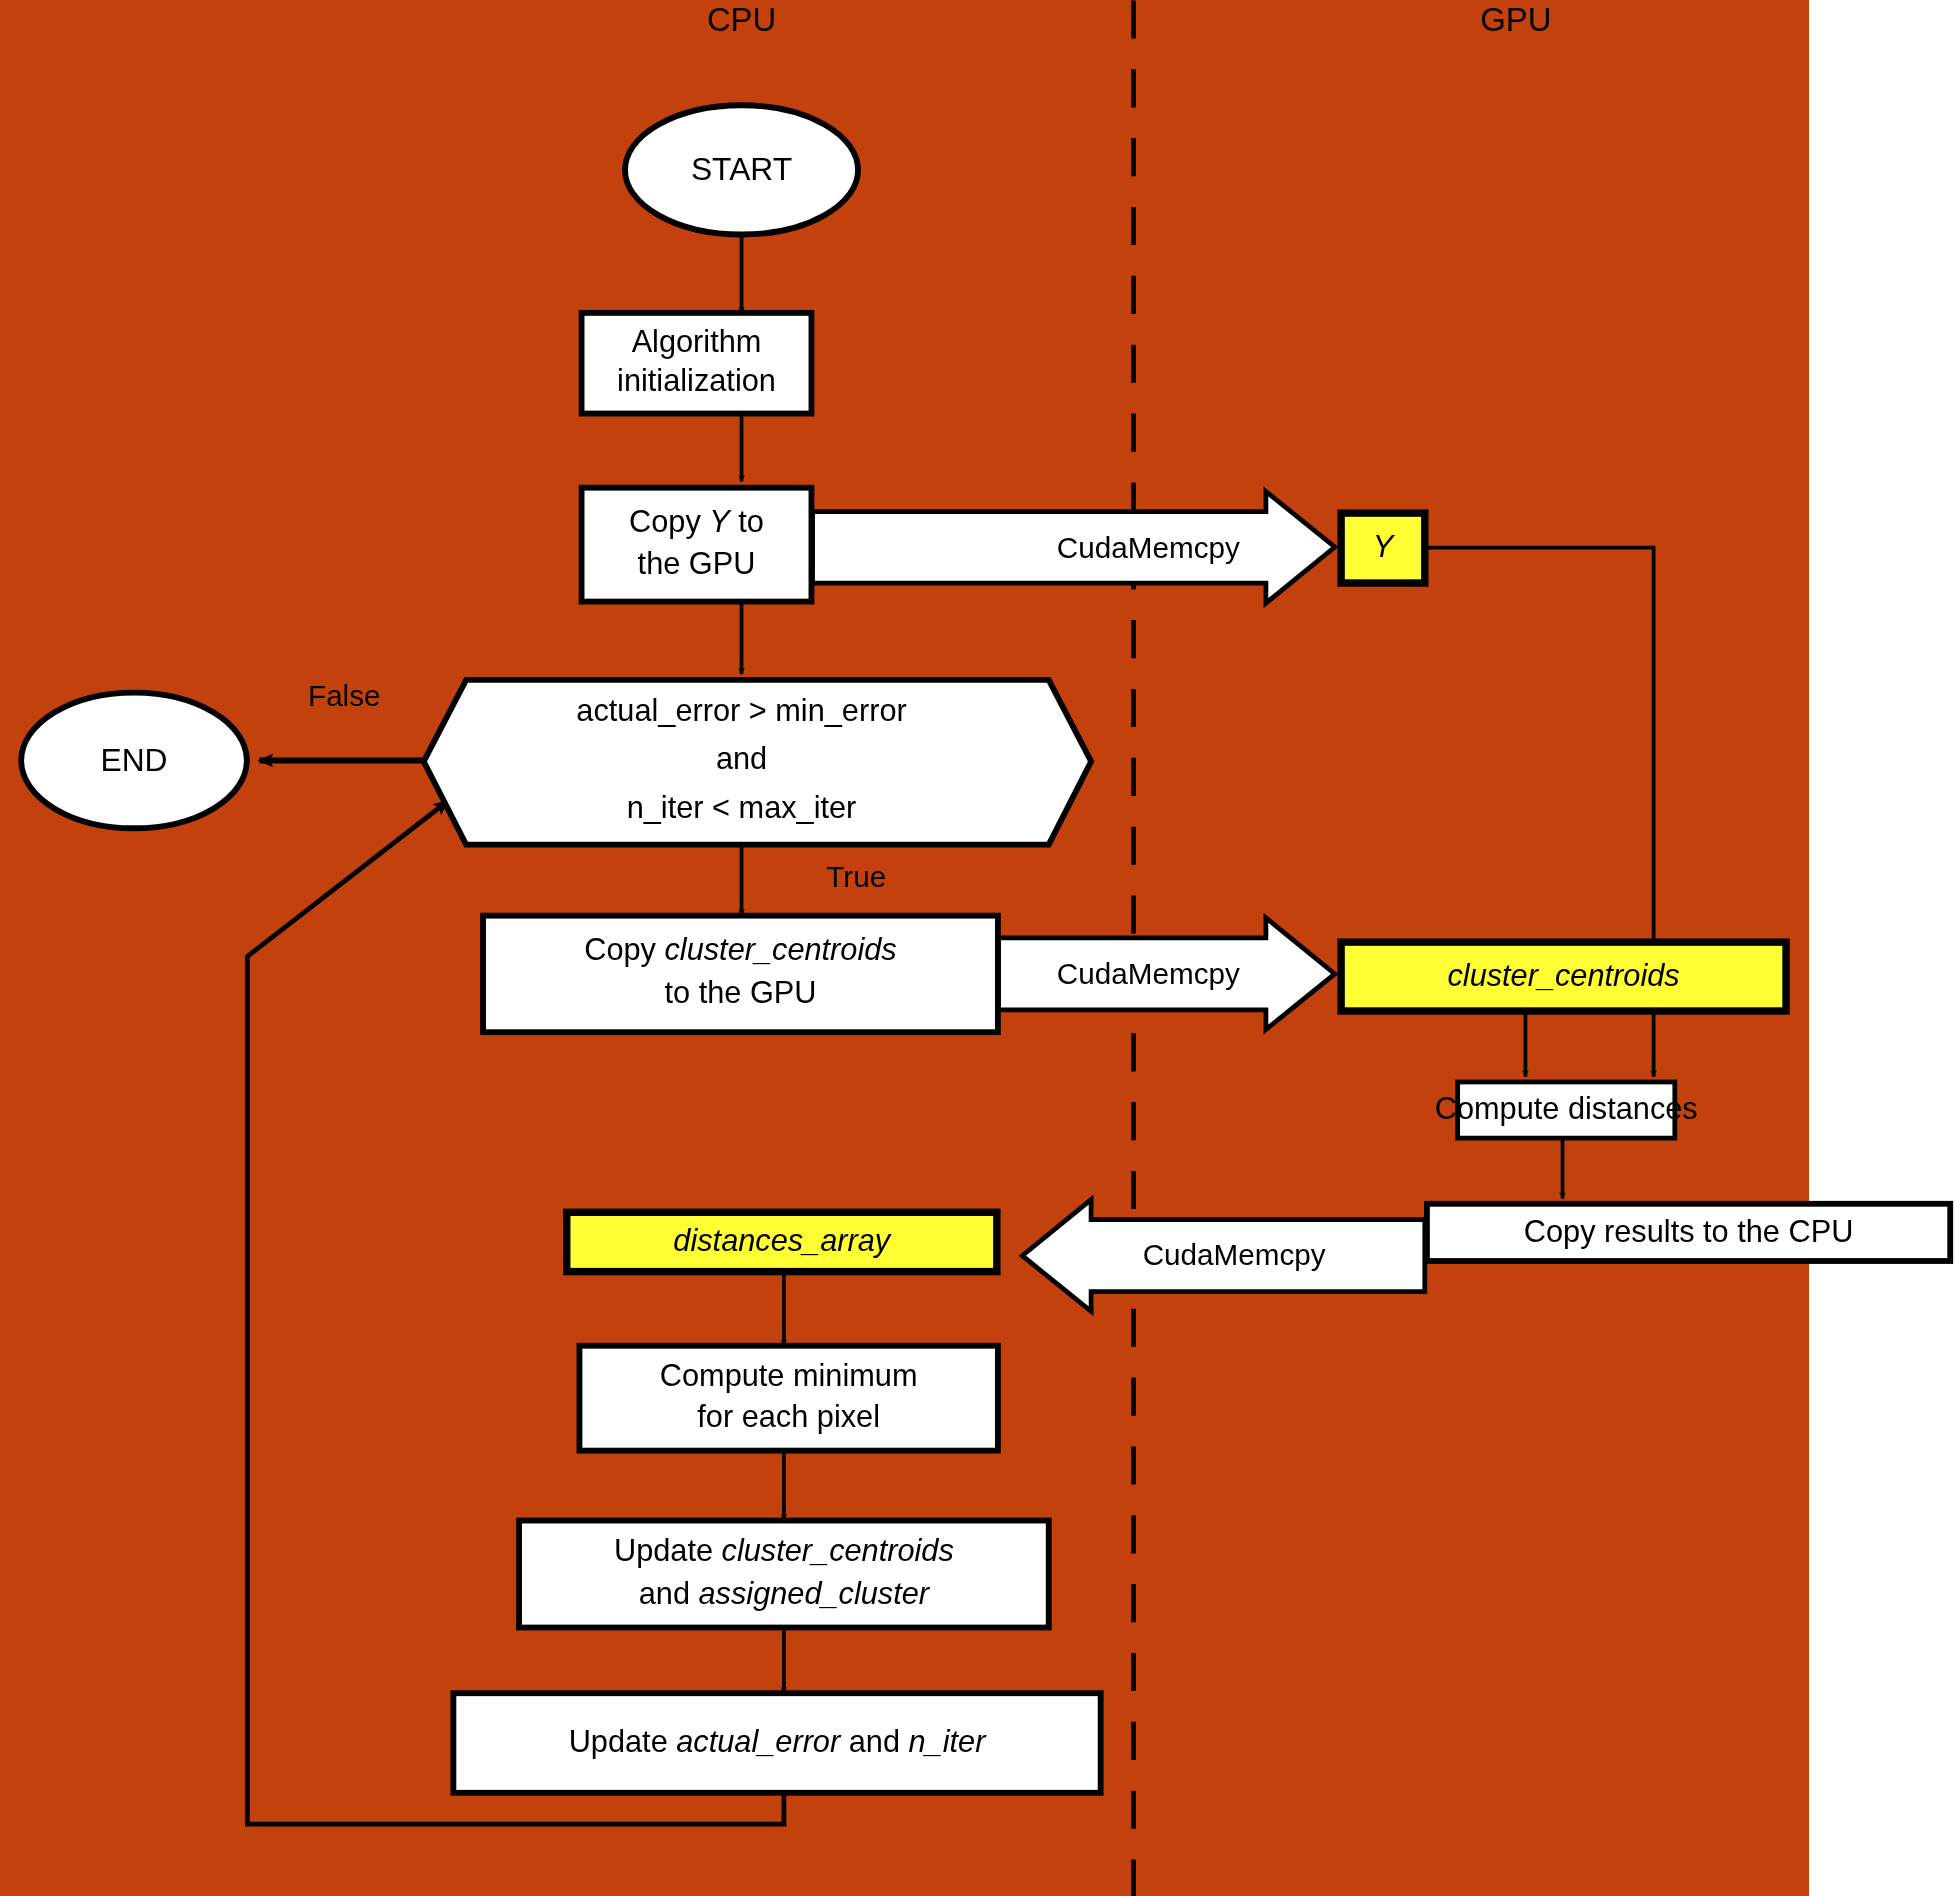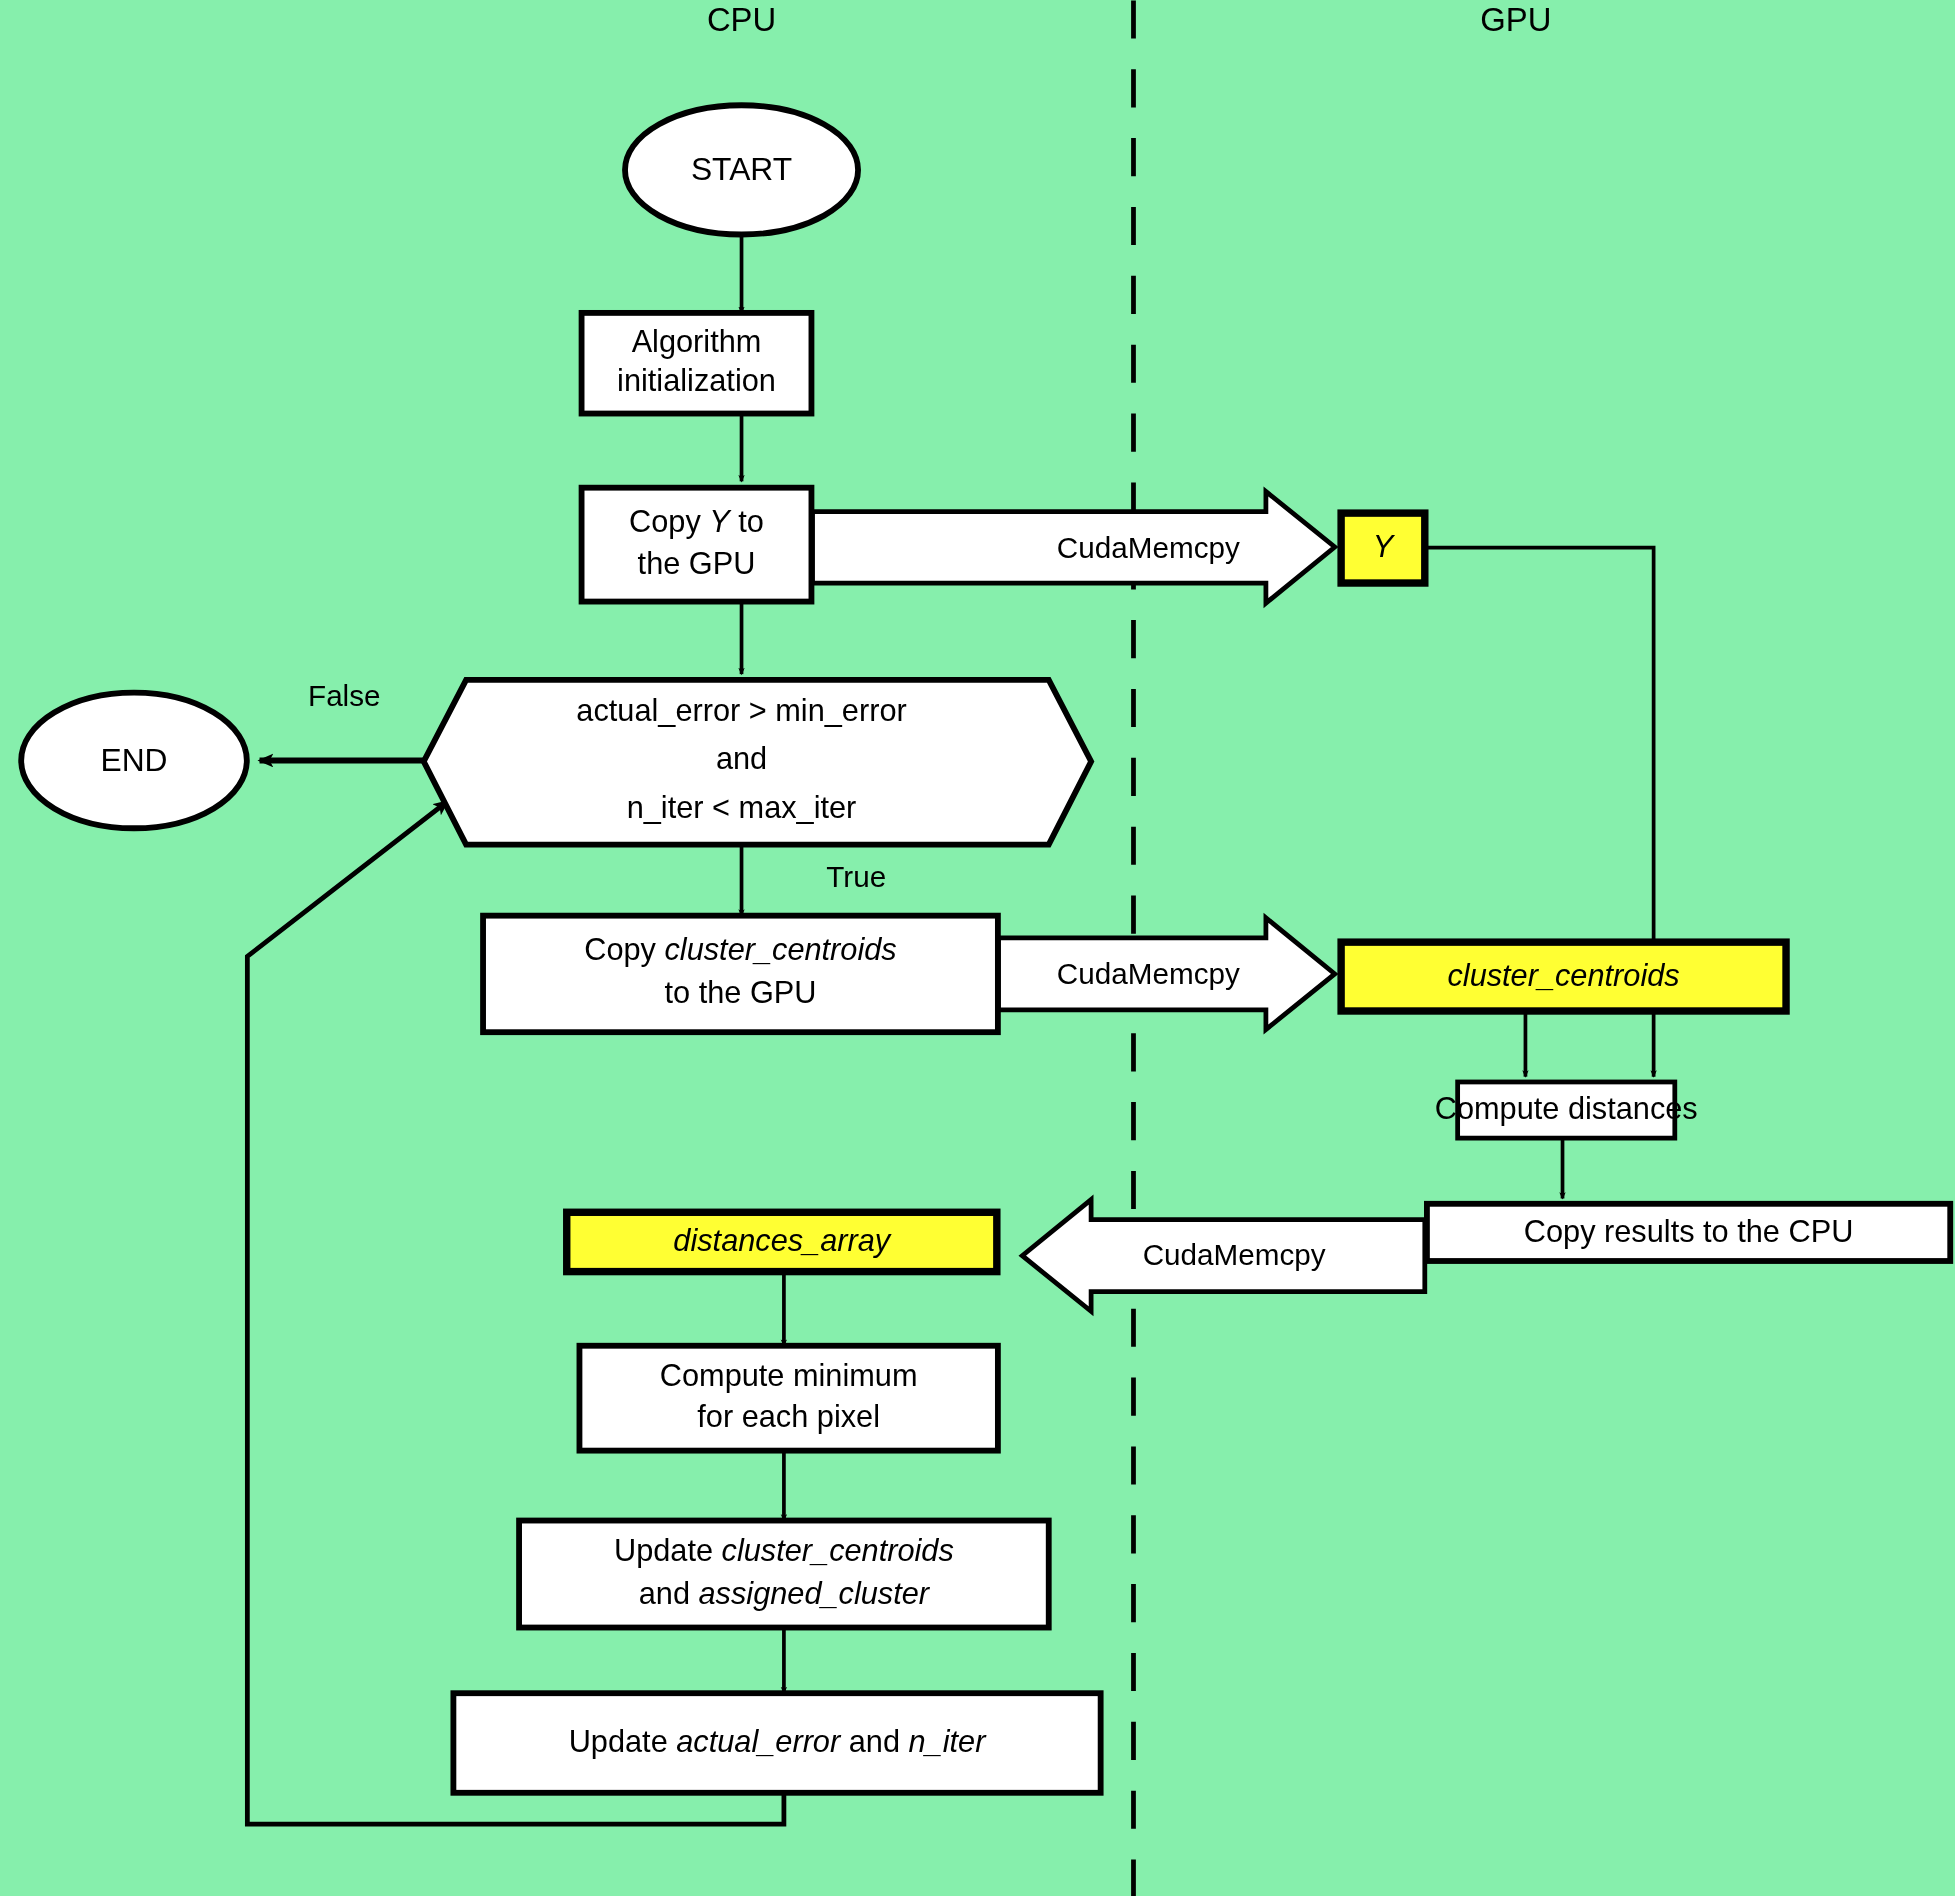--- a/index.html
+++ b/index.html
@@ -1,18 +1,18 @@
 <!DOCTYPE html>
 <html style="font-size:8.5px"><head>
 <meta charset="utf-8">
 <style>
   html,body{margin:0;padding:0;background:#ffffff;}
   body{width:1955px;height:1897px;overflow:hidden;
        font-family:"Liberation Sans", sans-serif;}
-  #stage{position:relative;width:1955px;height:1897px;background:#86efac;}
+  #stage{position:relative;width:1809px;height:1897px;background:#c2410c;}
   svg.flow{position:absolute;top:0;left:0;width:1955px;height:1897px;}
   .nodeLabel{font-family:"Liberation Sans", sans-serif;fill:#000;
              text-anchor:middle;dominant-baseline:middle;}
   .it{font-style:italic;}
   .laneTitle{font-size:62px;}
   .edgeLabel{font-size:56px;}
   .boxText{font-size:58px;}
   .hexText{font-size:58px;}
   .termText{font-size:60px;}
   .varText{font-size:58px;}

